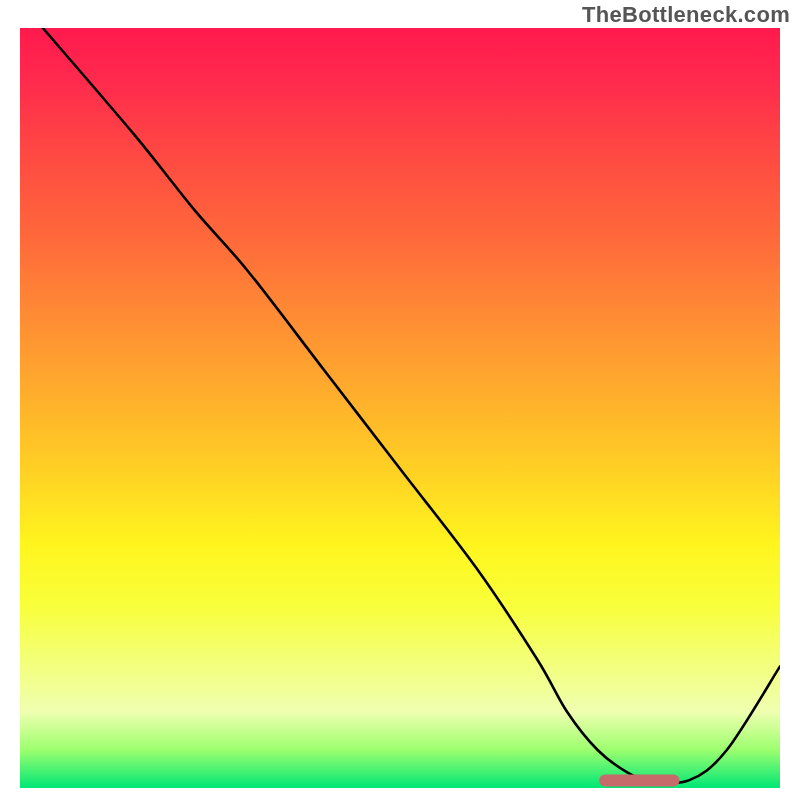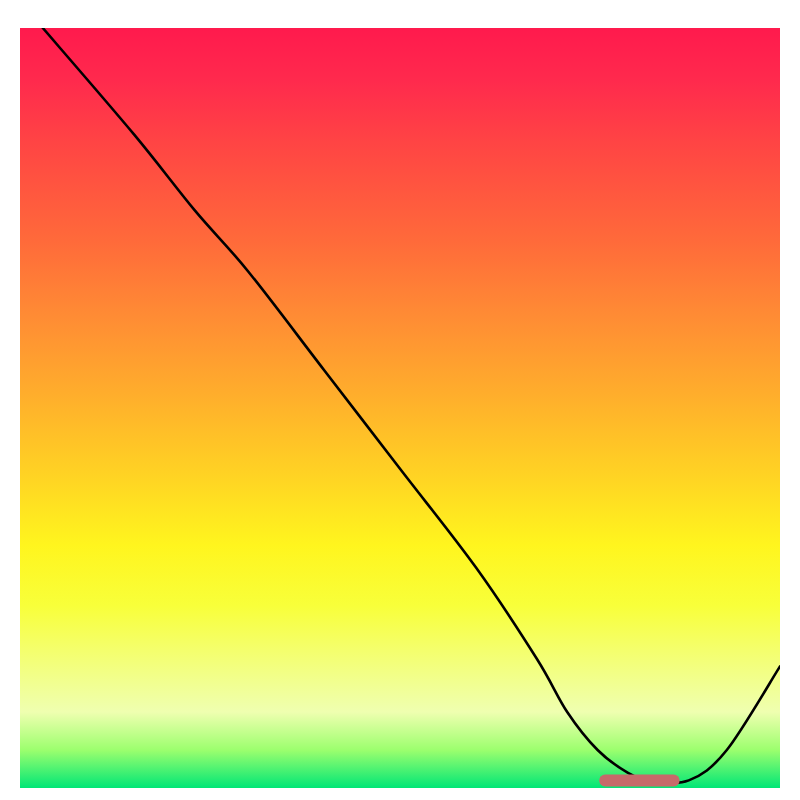--- a/index.html
+++ b/index.html
@@ -64,20 +64,21 @@
   .marker-path {
     fill: none;
     stroke-width: 12;
     stroke-linecap: round;
   }
 </style>
 </head>
 <body>
 
 <div class="container">
+  <div class="watermark">TheBottleneck.com</div>
 
   <div class="plot">
     <svg viewBox="0 0 100 100" preserveAspectRatio="none">
       <path id="curve" class="curve-path" vector-effect="non-scaling-stroke" d="M 3.00 0.00 C 5.00 2.33, 11.67 10.00, 15.00 14.00 C 18.33 18.00, 20.50 21.00, 23.00 24.00 C 25.50 27.00, 27.17 28.50, 30.00 32.00 C 32.83 35.50, 36.67 40.67, 40.00 45.00 C 43.33 49.33, 46.67 53.67, 50.00 58.00 C 53.33 62.33, 57.00 66.83, 60.00 71.00 C 63.00 75.17, 66.00 79.83, 68.00 83.00 C 70.00 86.17, 70.67 88.00, 72.00 90.00 C 73.33 92.00, 74.67 93.67, 76.00 95.00 C 77.33 96.33, 78.83 97.33, 80.00 98.00 C 81.17 98.67, 81.67 98.83, 83.00 99.00 C 84.33 99.17, 86.33 99.67, 88.00 99.00 C 89.67 98.33, 91.00 97.50, 93.00 95.00 C 95.00 92.50, 98.83 85.83, 100.00 84.00"></path>
       <path id="marker" class="marker-path" vector-effect="non-scaling-stroke" d="M 77.00 99.00 L 86.00 99.00" stroke="#c76a6a"></path>
     </svg>
   </div>
 </div>
 
 </body></html>

